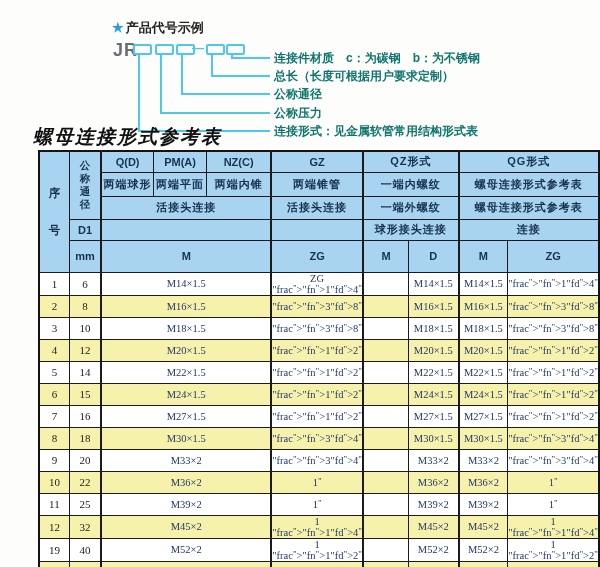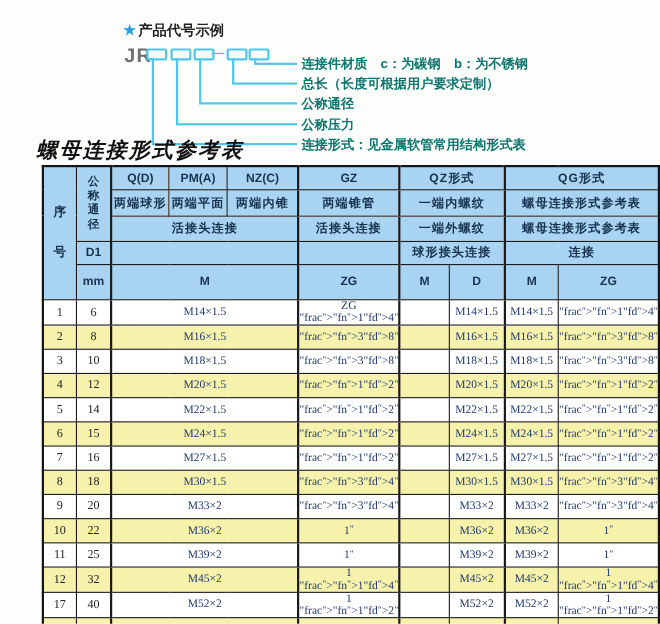--- a/index.html
+++ b/index.html
@@ -266,21 +266,21 @@
         <td>12</td>
         <td>32</td>
         <td colspan="3">M45×2</td>
         <td>1 <span class="&lt;span">"</span>frac<span class="inch">"</span>&gt;<span class="&lt;span">"</span>fn<span class="inch">"</span>&gt;1<span class="&lt;span">"</span>fd<span class="inch">"</span>&gt;4<span class="inch">"</span></td>
         <td></td>
         <td>M45×2</td>
         <td>M45×2</td>
         <td>1 <span class="&lt;span">"</span>frac<span class="inch">"</span>&gt;<span class="&lt;span">"</span>fn<span class="inch">"</span>&gt;1<span class="&lt;span">"</span>fd<span class="inch">"</span>&gt;4<span class="inch">"</span></td>
       </tr>
       <tr>
-        <td>17</td>
+        <td>19</td>
         <td>40</td>
         <td colspan="3">M52×2</td>
         <td>1 <span class="&lt;span">"</span>frac<span class="inch">"</span>&gt;<span class="&lt;span">"</span>fn<span class="inch">"</span>&gt;1<span class="&lt;span">"</span>fd<span class="inch">"</span>&gt;2<span class="inch">"</span></td>
         <td></td>
         <td>M52×2</td>
         <td>M52×2</td>
         <td>1 <span class="&lt;span">"</span>frac<span class="inch">"</span>&gt;<span class="&lt;span">"</span>fn<span class="inch">"</span>&gt;1<span class="&lt;span">"</span>fd<span class="inch">"</span>&gt;2<span class="inch">"</span></td>
       </tr>
       <tr class="alt">
         <td>14</td>

